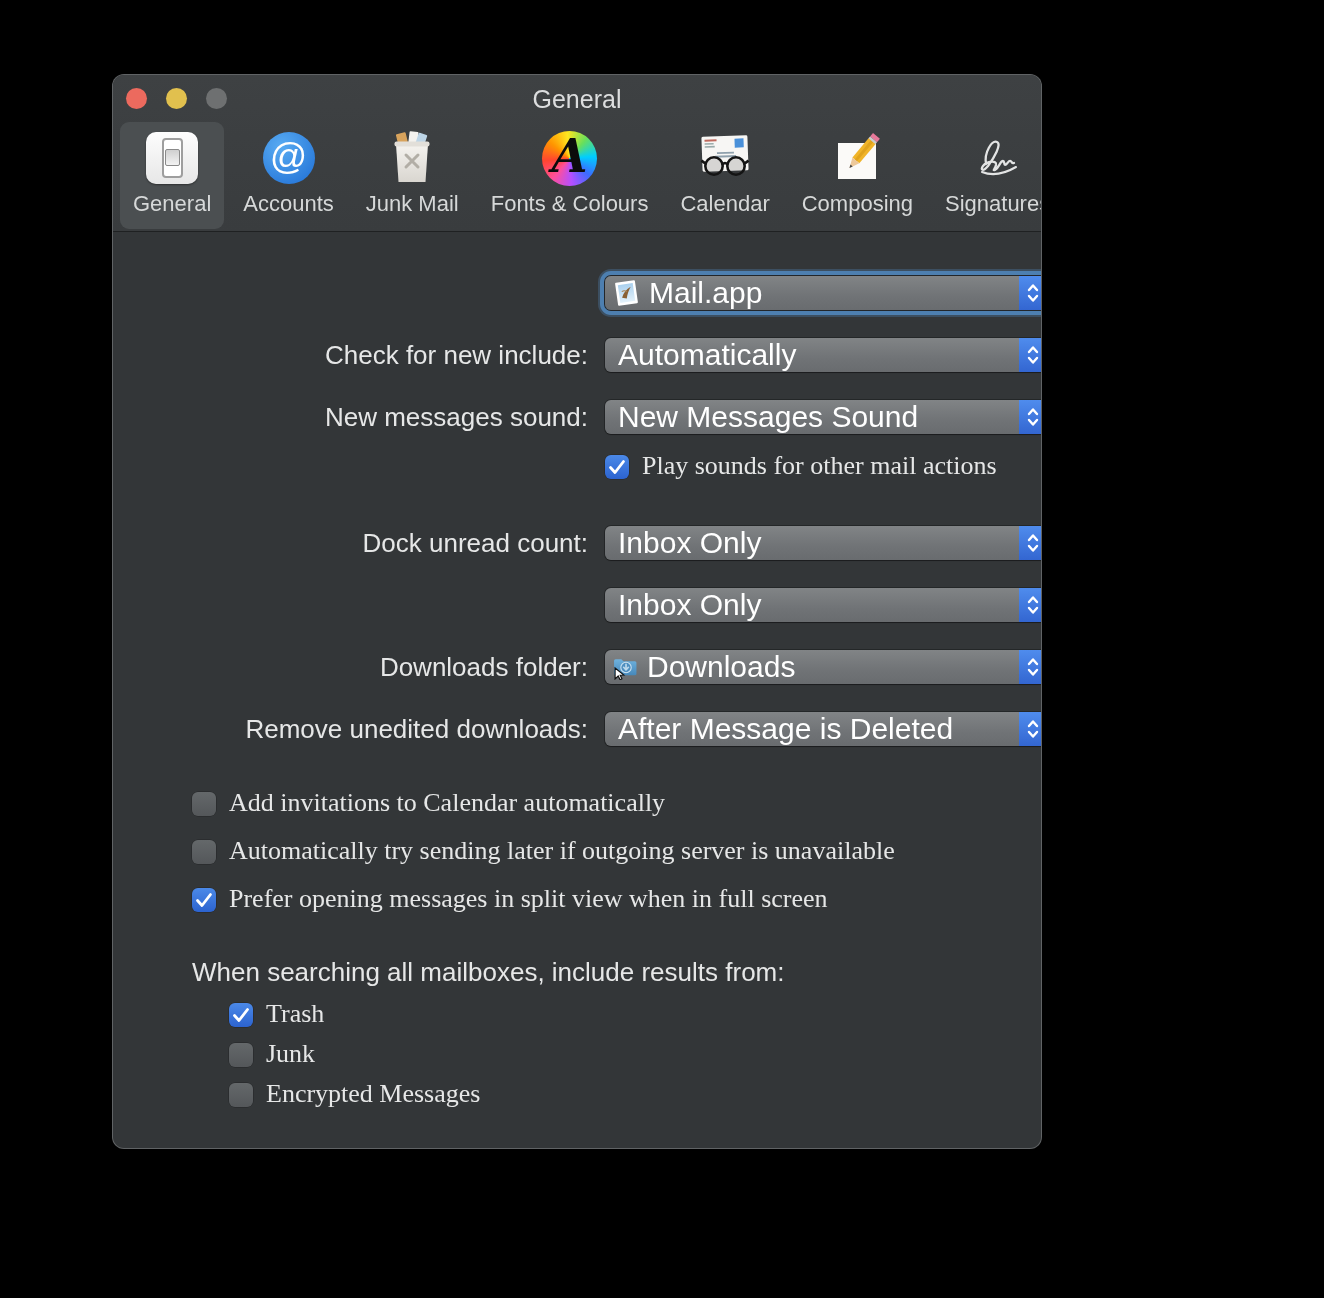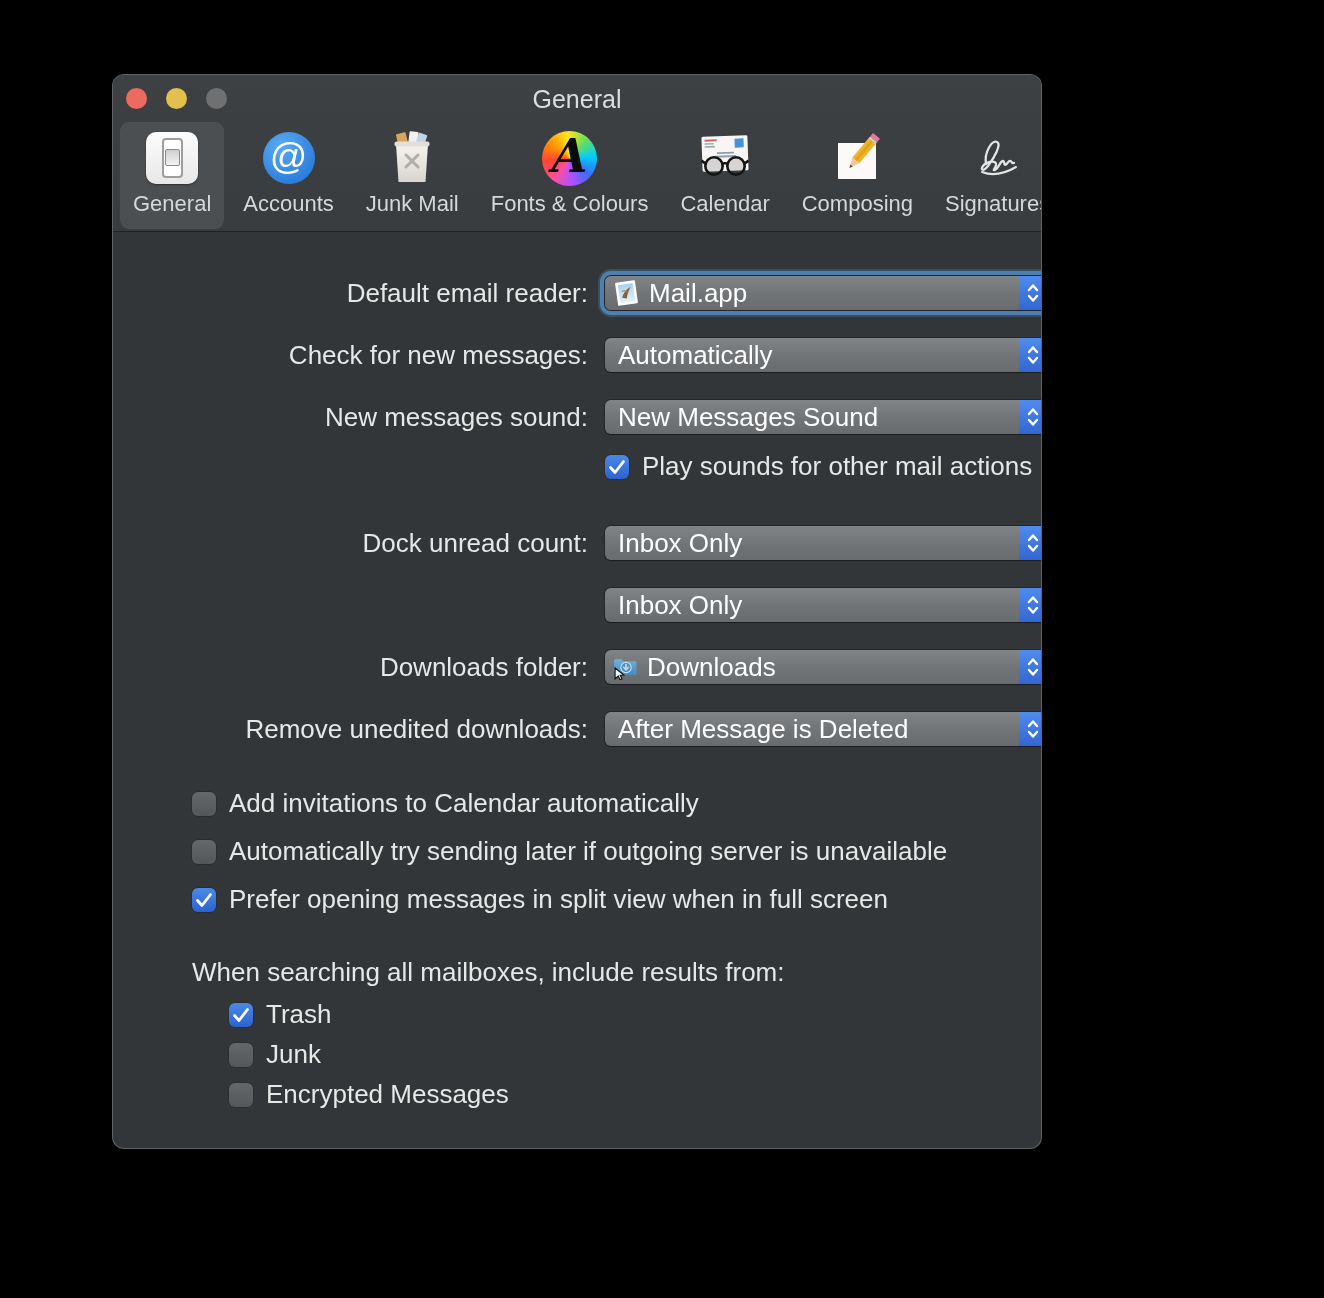--- a/index.html
+++ b/index.html
@@ -37,27 +37,27 @@
   .icon-fonts span{font-family:"DejaVu Serif",serif;font-style:italic;font-weight:bold;font-size:46px;color:#0b0b0b;
       line-height:1;padding-bottom:4px;}
   
   .row{position:absolute;left:0;width:100%;height:34px;}
   .r1{top:201px}.r2{top:263px}.r3{top:325px}.r4{top:451px}.r5{top:513px}.r6{top:575px}.r7{top:637px}
   .field-label{position:absolute;left:0;width:475px;text-align:right;line-height:34px;font-size:26px;color:#e6e7e7;}
   .popup{position:absolute;left:492px;width:441px;height:34px;border-radius:6px;display:flex;align-items:center;
          background:linear-gradient(180deg,#818486 0%,#707376 60%,#696c6f 100%);
          box-shadow:0 0 0 1px rgba(0,0,0,.28), 0 1px 1px rgba(0,0,0,.25);cursor:default;}
   .popup.focused{box-shadow:0 0 0 1px #22262a, 0 0 0 5px #4d7fb0, 0 0 0 7px rgba(77,127,176,.35);}
-  .popup-text{font-size:26px;color:#ffffff;padding-left:13px;white-space:nowrap;}
+  .popup-text{font-size:30px;color:#ffffff;padding-left:13px;white-space:nowrap;}
   .popup-icon{margin-left:8px;display:flex;align-items:center;}
   .popup-icon + .popup-text{padding-left:9px;}
   .popup-cap{margin-left:auto;width:27px;height:34px;border-radius:0 6px 6px 0;
              background:linear-gradient(180deg,#4f8ced,#3366d1);display:flex;align-items:center;justify-content:center;}
   
-  .cbrow{position:absolute;display:flex;align-items:center;gap:13px;height:26px;}
+  .cbrow{position:absolute;display:flex;align-items:center;gap:13px;height:26px;font-family:Liberation Serif, serif;}
   .checkbox{width:24px;height:24px;border-radius:6px;flex:0 0 auto;position:relative;
             background:linear-gradient(180deg,#64686a,#54575a);box-shadow:0 0 0 .5px rgba(0,0,0,.3);}
   .checkbox[data-checked="true"]{background:linear-gradient(180deg,#4b89e8,#2c63cf);}
   .checkbox svg{display:none;position:absolute;left:0;top:0;}
   .checkbox[data-checked="true"] svg{display:block;}
   .cb-label{font-size:26px;color:#e6e7e7;white-space:nowrap;padding-bottom:2px;}
   .heading{position:absolute;left:79px;top:882px;font-size:26px;color:#e6e7e7;}
   
   .help{position:absolute;left:1027px;top:1003px;width:38px;height:38px;border-radius:50%;background:#5a5e60;
         color:#d9dadb;font-size:23px;display:flex;align-items:center;justify-content:center;
@@ -204,21 +204,20 @@
             <path d="M11 49 L24 37 M45 49 L32 37" fill="none" stroke="#cfccc8" stroke-width="1.8"></path>
           </svg>
         </span>
         <span class="tlabel">Rules</span>
       </div>
 
     </div>
   </div>
 
   <div class="row r1">
-    <div class="field-label">Default email reader:</div>
     <div class="popup focused">
       <span class="popup-icon">
         <svg width="27" height="28" viewBox="0 0 27 28">
           <g transform="rotate(-8 13.5 14)">
             <rect x="3.5" y="2.5" width="20" height="23" rx="1" fill="#ffffff"></rect>
             <rect x="6" y="5" width="15" height="18" fill="url(#sky)"></rect>
             <path d="M8.5 18 C10.5 13.5 14 10 18.5 8.5 C16 12 14 15.5 13 19.5 Z" fill="#8a6134"></path>
             <path d="M9 12 C11 11 13 11.5 14 13" fill="none" stroke="#a8814f" stroke-width="1"></path>
           </g>
         </svg>
@@ -226,21 +225,21 @@
       <span class="popup-text">Mail.app</span>
       <span class="popup-cap">
         <svg width="18" height="28" viewBox="0 0 18 28">
             <path d="M5 11 L9 6.5 L13 11 M5 17 L9 21.5 L13 17" fill="none" stroke="#fff" stroke-width="2.4" stroke-linecap="round" stroke-linejoin="round"></path>
           </svg>
       </span>
     </div>
   </div>
 
   <div class="row r2">
-    <div class="field-label">Check for new messages:</div>
+    <div class="field-label">Check for new include:</div>
     <div class="popup">
       <span class="popup-text">Automatically</span>
       <span class="popup-cap">
         <svg width="18" height="28" viewBox="0 0 18 28">
             <path d="M5 11 L9 6.5 L13 11 M5 17 L9 21.5 L13 17" fill="none" stroke="#fff" stroke-width="2.4" stroke-linecap="round" stroke-linejoin="round"></path>
           </svg>
       </span>
     </div>
   </div>
 

